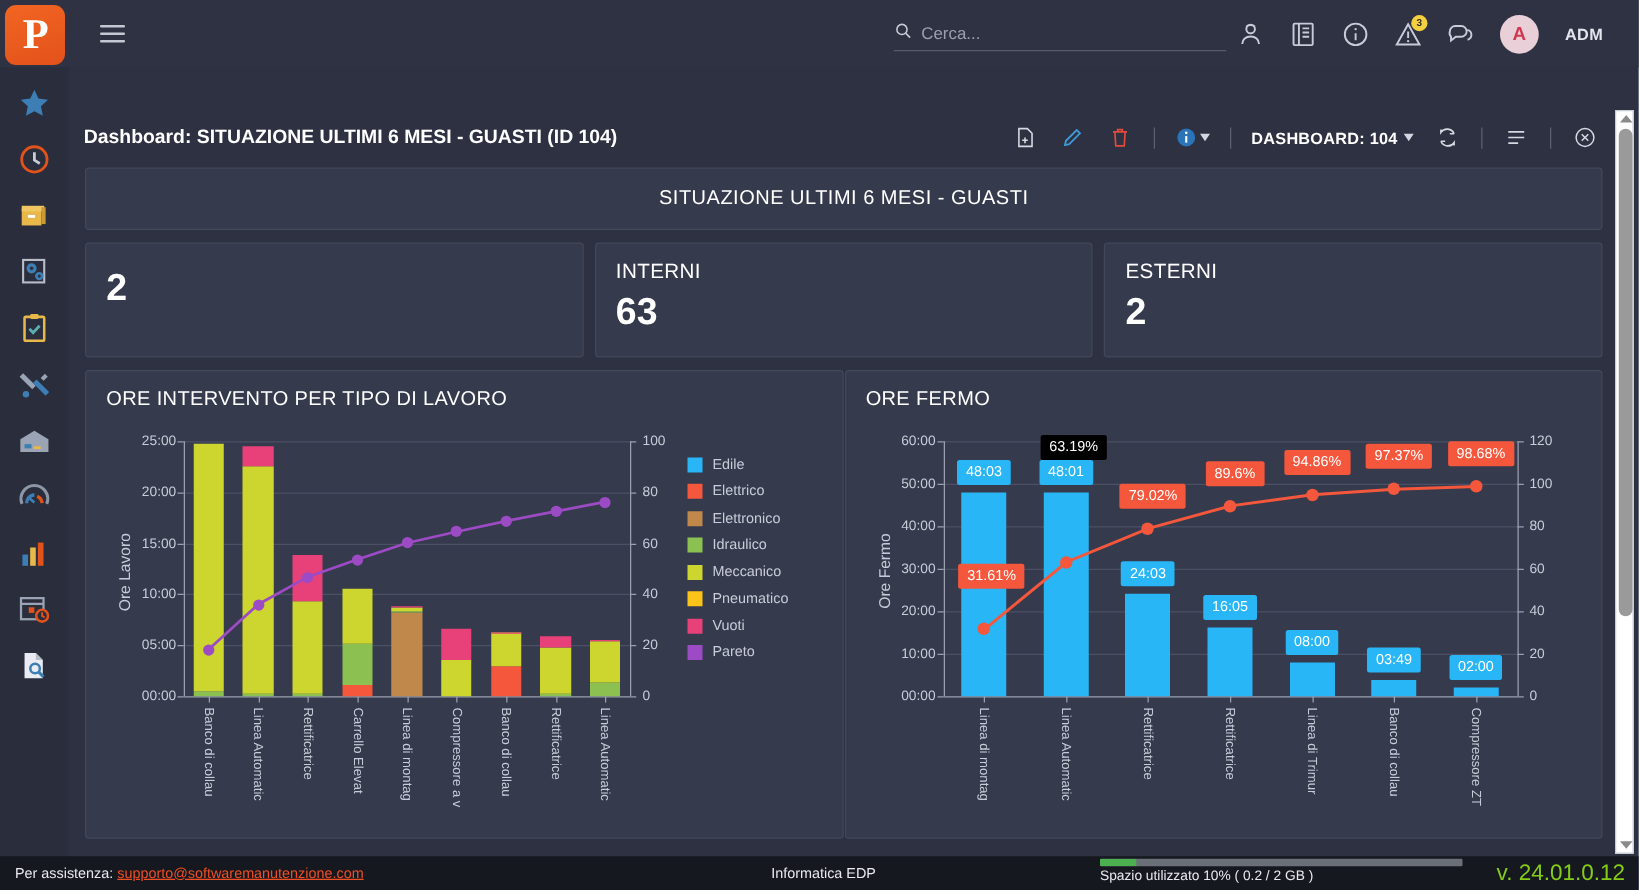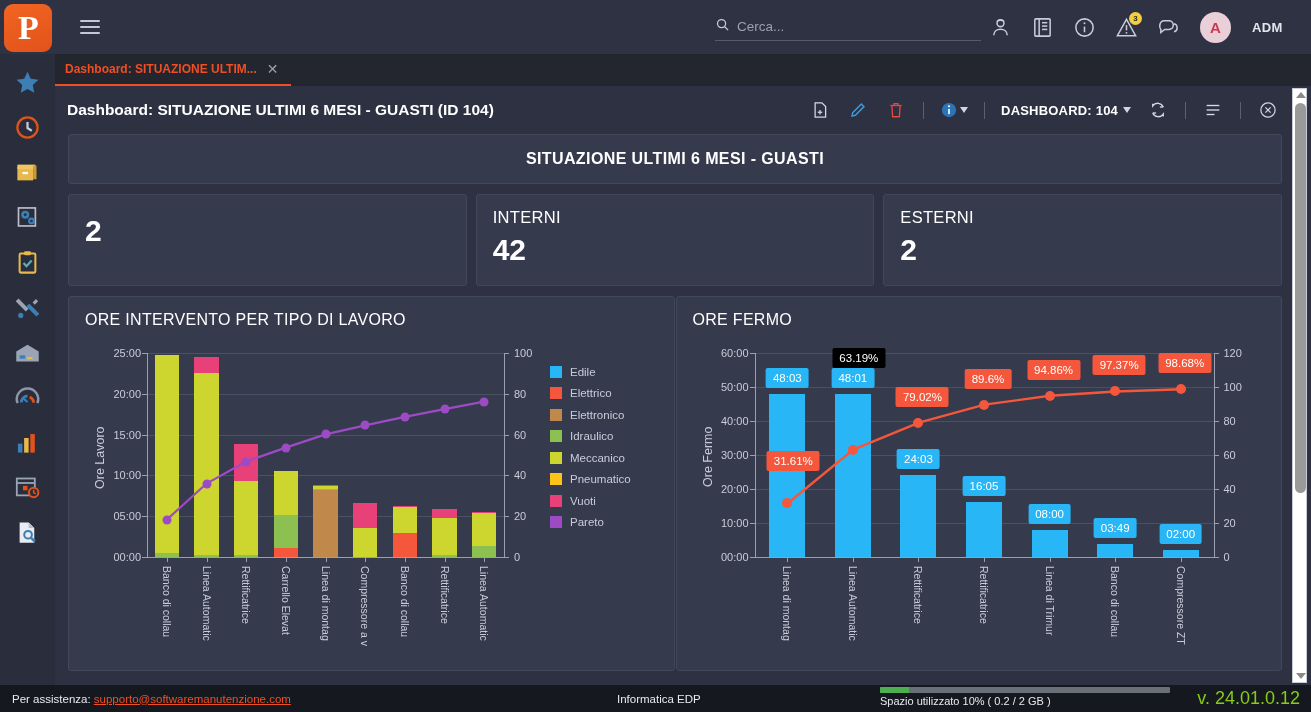--- a/index.html
+++ b/index.html
@@ -134,21 +134,21 @@
     border-top: 6px solid #d3d6e0;
   }
   .dash-sel { color: #fff; font-size: 13px; font-weight: bold; display: flex; align-items: center;
               gap: 3px; cursor: pointer; letter-spacing: .2px; }
 
   .panel-title-bar {
     margin: 0 13px; height: 50px;
     background: #353a4d; border: 1px solid #434859; border-radius: 3px;
     display: flex; align-items: center; justify-content: center;
   }
-  .panel-title-bar span { color: #fff; font-size: 16px; letter-spacing: .4px; font-weight: bold; }
+  .panel-title-bar span { color: #fff; font-size: 16px; letter-spacing: .4px; }
 
   .kpi-row { display: flex; gap: 9px; margin: 10px 13px 0 13px; }
   .kpi {
     flex: 1; height: 92px;
     background: #353a4d; border: 1px solid #434859; border-radius: 3px;
     padding: 13px 16px;
   }
   .kpi-label { color: #ffffff; font-size: 16.5px; letter-spacing: .3px; }
   .kpi-value { color: #ffffff; font-size: 30px; font-weight: bold; margin-top: 6px; }
 
@@ -396,26 +396,20 @@
         <svg viewBox="0 0 24 24">
           <path d="M5 3h8l5 5v13H5z" fill="#e9ecf2"></path>
           <path d="M13 3v5h5" fill="#b9bdc9"></path>
           <circle cx="12.5" cy="14" r="3.4" fill="none" stroke="#3d7eb5" stroke-width="1.8"></circle>
           <line x1="15" y1="16.5" x2="18.5" y2="20" stroke="#3d7eb5" stroke-width="2.2"></line>
         </svg>
       </span>
     </div>
   </div>
 
-  <div class="tabstrip">
-    <div class="tab">
-      <span class="tab-label">Dashboard: SITUAZIONE ULTIM...</span>
-      <span class="tab-close">✕</span>
-    </div>
-  </div>
 
   <div class="content">
 
     <div class="dash-header">
       <span class="dash-title">Dashboard: SITUAZIONE ULTIMI 6 MESI - GUASTI (ID 104)</span>
       <div class="dash-actions">
         <div class="act">
           <svg viewBox="0 0 24 24" fill="none" stroke="#d6d9e2" stroke-width="1.7">
             <path d="M5.5 2.5h9l5 5v14h-14z"></path>
               <line x1="12" y1="12" x2="12" y2="18"></line>
@@ -478,21 +472,21 @@
     <div class="panel-title-bar">
       <span>SITUAZIONE ULTIMI 6 MESI - GUASTI</span>
     </div>
 
     <div class="kpi-row">
       <div class="kpi">
         <div class="kpi-value">2</div>
       </div>
       <div class="kpi">
         <div class="kpi-label">INTERNI</div>
-        <div class="kpi-value">42</div>
+        <div class="kpi-value">63</div>
       </div>
       <div class="kpi">
         <div class="kpi-label">ESTERNI</div>
         <div class="kpi-value">2</div>
       </div>
     </div>
 
     <div class="chart-row">
 
       <div class="chart-card">

